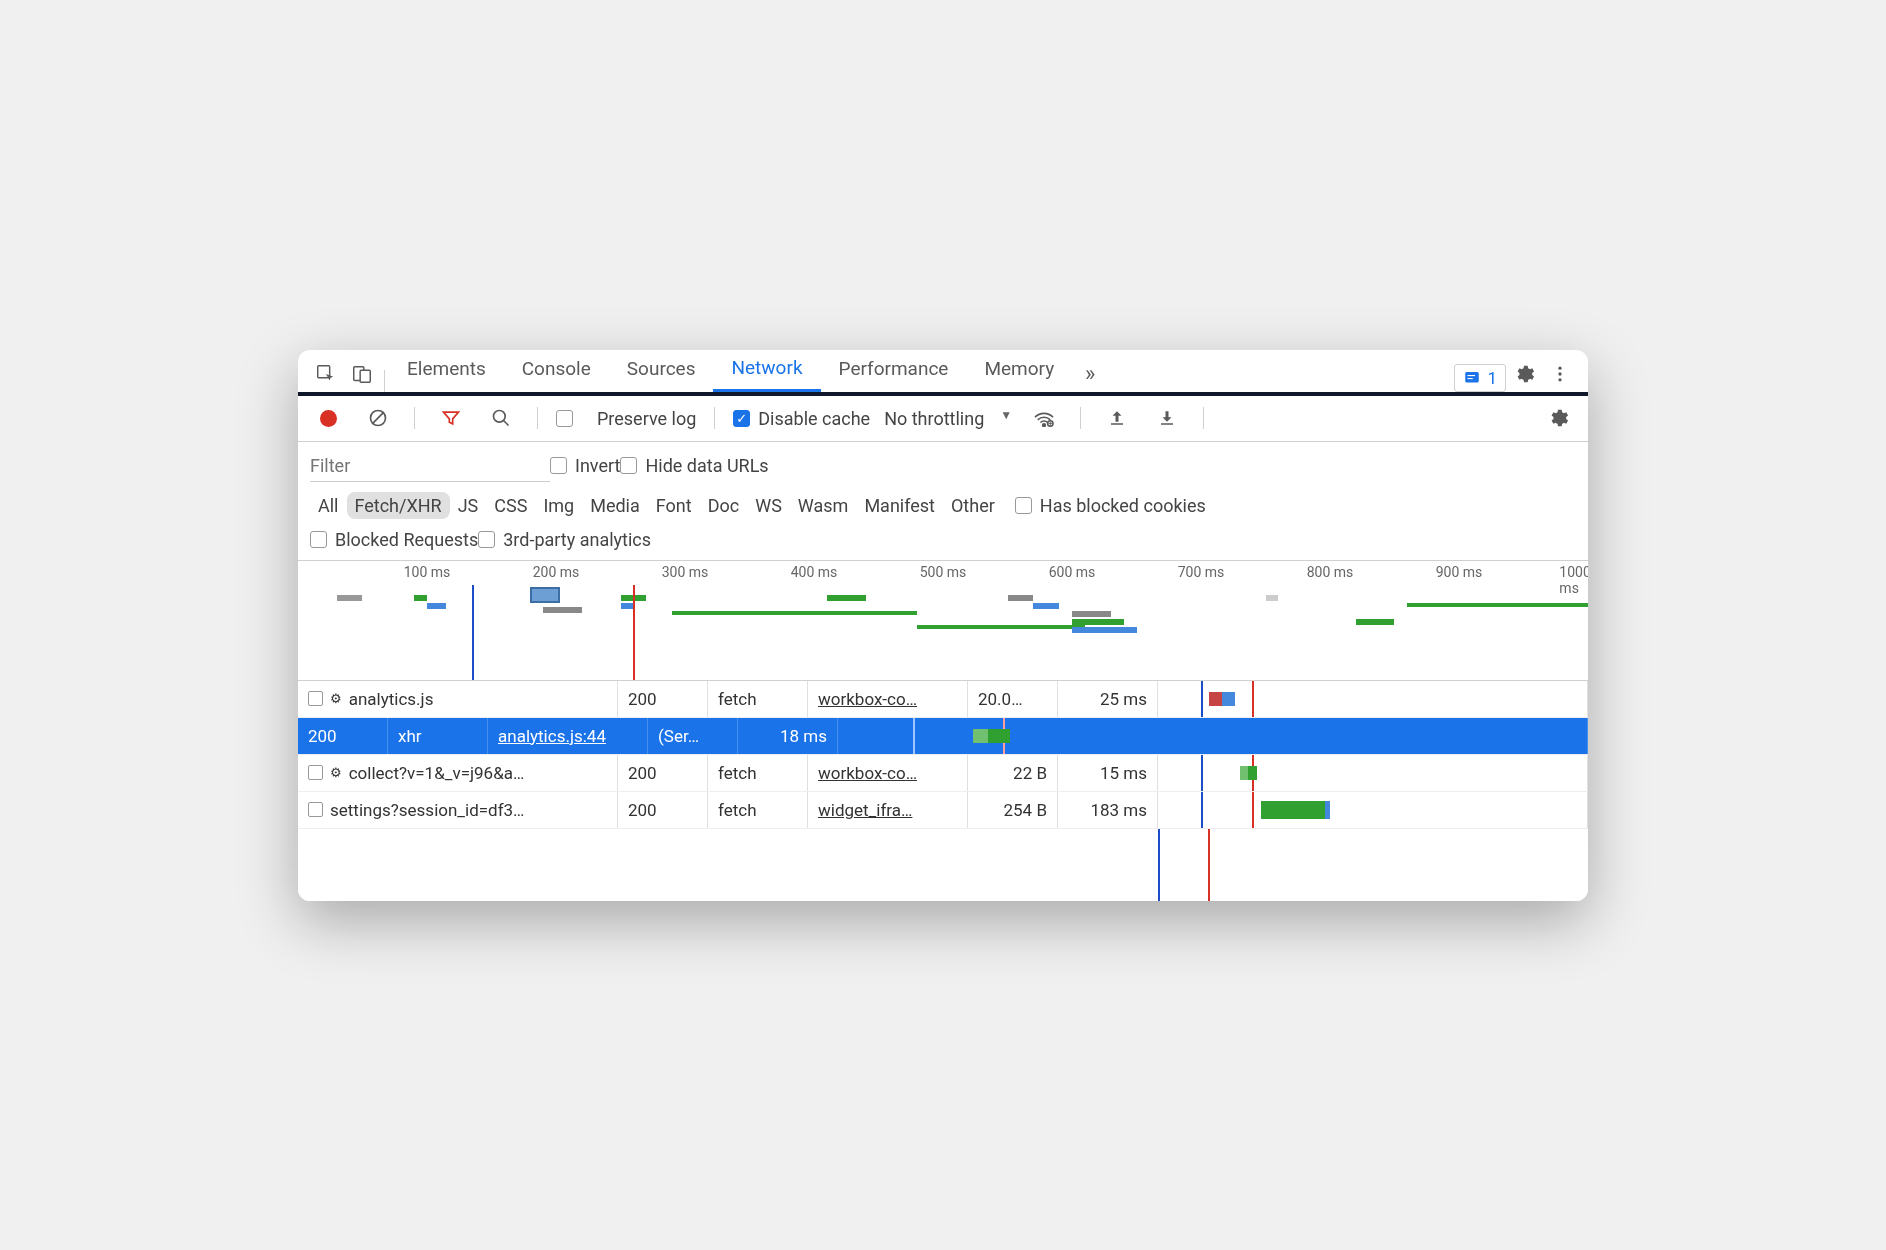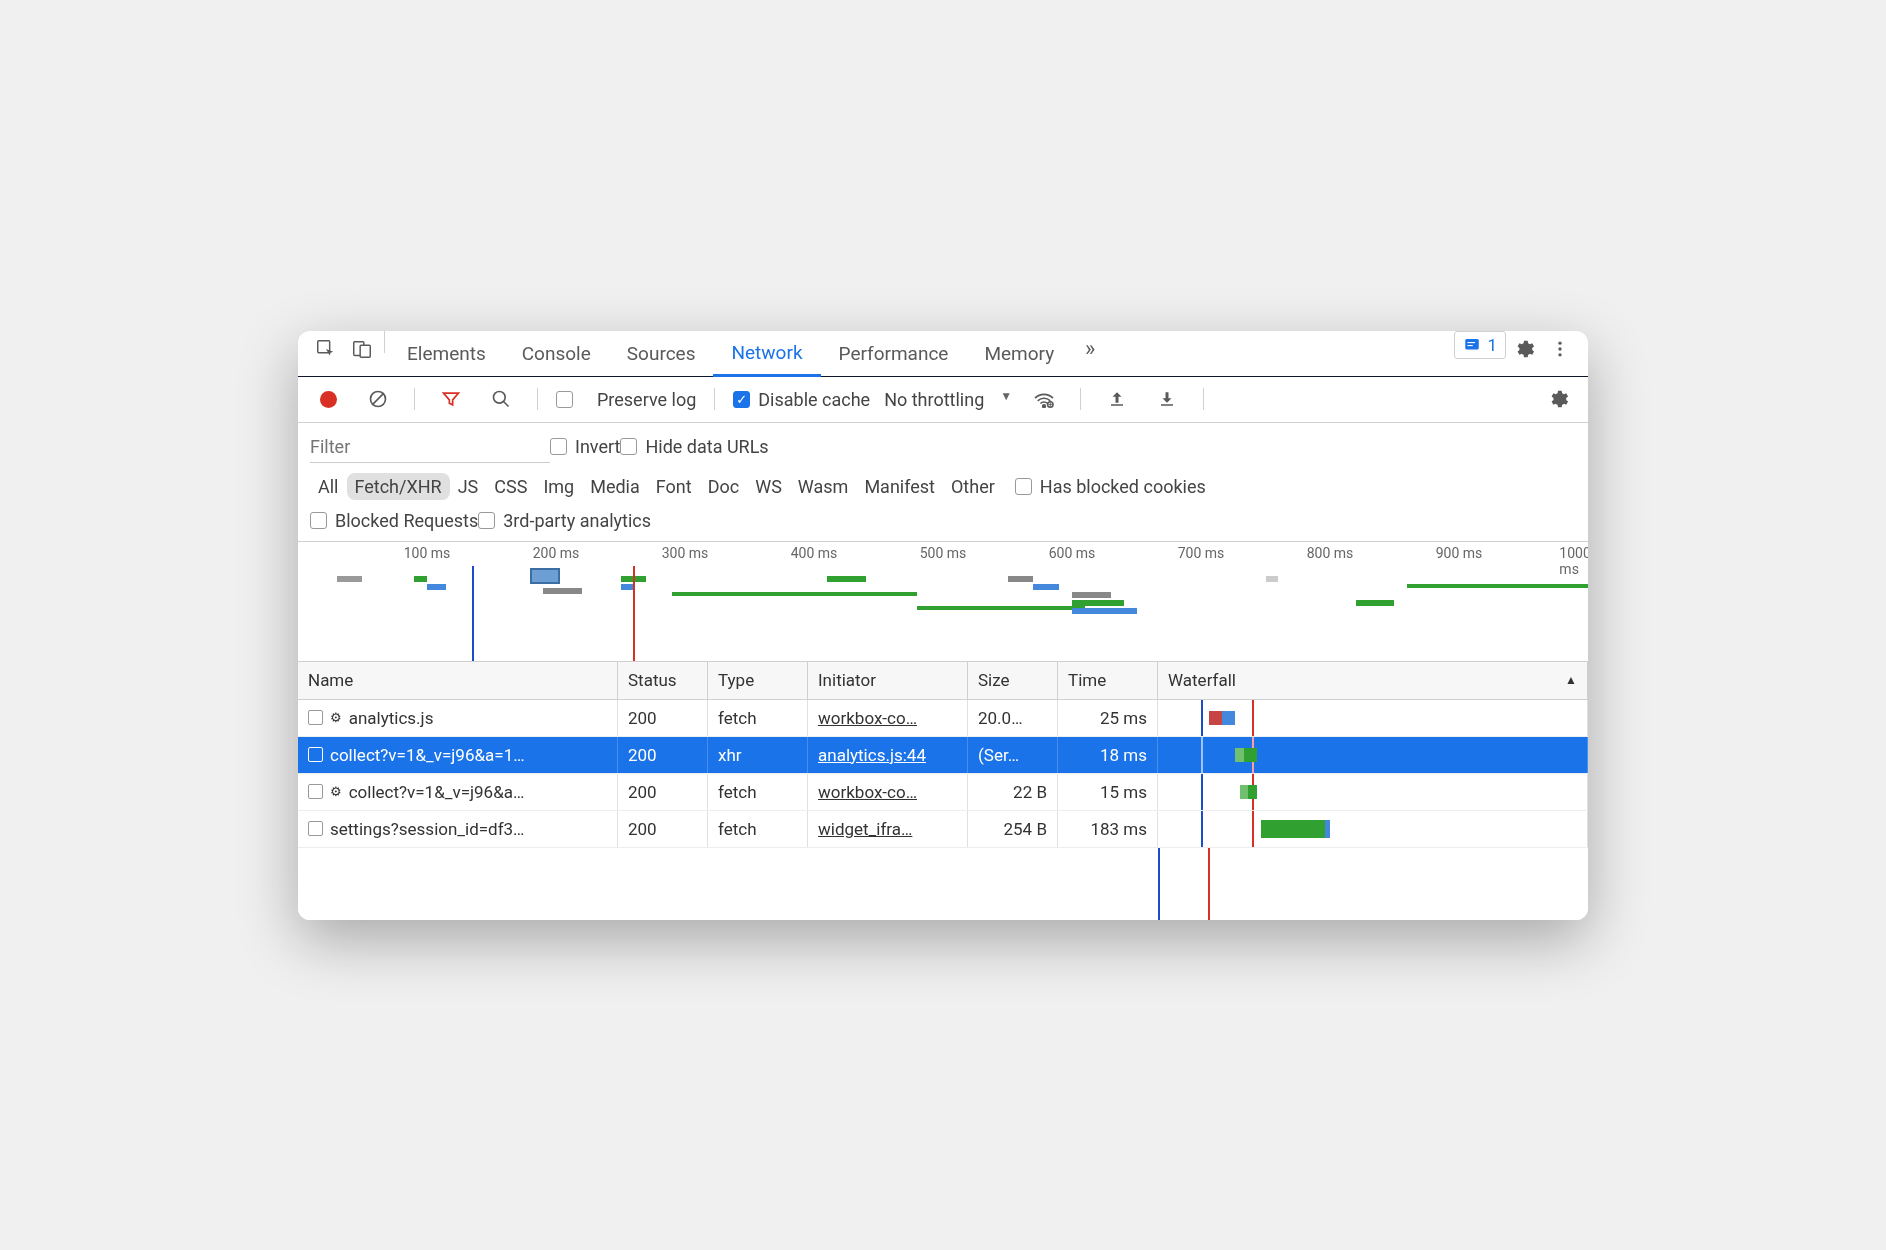--- a/index.html
+++ b/index.html
@@ -3,21 +3,21 @@
 <meta charset="utf-8">
 <style>
 *{box-sizing:border-box;margin:0;padding:0;font-family:-apple-system,BlinkMacSystemFont,"Segoe UI",Roboto,sans-serif}
 body{background:#f0f0f0;display:flex;justify-content:center;align-items:center;min-height:100vh;padding:20px}
 .window{width:1290px;background:#fff;border-radius:12px;box-shadow:0 20px 60px rgba(0,0,0,0.3);overflow:hidden}
 .titlebar{height:40px;background:#f9f4f8;display:flex;align-items:center;position:relative}
 .traffic{display:flex;gap:10px;padding-left:18px}
 .tl{width:15px;height:15px;border-radius:50%}
 .tl.red{background:#ff5f57}.tl.yellow{background:#febc2e}.tl.green{background:#28c840}
 .title{position:absolute;left:50%;transform:translateX(-50%);font-size:18px;font-weight:600;color:#333}
-.tabbar{height:46px;display:flex;align-items:flex-start;border-bottom:1px solid #0f172a;padding:0 10px;}
+.tabbar{height:46px;display:flex;align-items:flex-end;border-bottom:4px solid #0f172a;padding:0 10px;}
 .icon-btn{width:36px;height:36px;display:flex;align-items:center;justify-content:center;color:#5a5a5a;cursor:pointer}
 .vdiv{width:1px;height:22px;background:#d0d0d0;margin:0 4px}
 .tab{padding:0 18px;height:46px;display:flex;align-items:center;font-size:19px;color:#5a5a5a;cursor:pointer}
 .tab.active{color:#1a73e8;border-bottom:3px solid#1a73e8}
 .spacer{flex:1}
 .issue-badge{display:flex;align-items:center;gap:6px;border:1px solid #d0d0d0;border-radius:3px;padding:3px 8px;color:#1a73e8;font-size:17px}
 .toolbar{height:46px;display:flex;align-items:center;padding:0 12px;gap:14px;border-bottom:1px solid #d0d0d0;font-size:18px;color:#444}
 .rec{width:17px;height:17px;border-radius:50%;background:#d93025}
 .cb{width:17px;height:17px;border:1.5px solid #999;border-radius:3px;display:inline-flex;align-items:center;justify-content:center}
 .cb.checked{background:#1a73e8;border-color:#1a73e8;color:#fff;font-size:13px}
@@ -243,32 +243,20 @@
       <div class="ovbar" style="left:75%;top:10px;width:1%;background:#ccc"></div>
       <div class="ovbar" style="left:82%;top:34px;width:3%;background:#30a030"></div>
       <div class="ovbar" style="left:86%;top:18px;width:22%;height:4px;background:#30a030"></div>
 
       <div style="position:absolute;left:13.5%;top:0;bottom:0;width:2px;background:#1a4dc7"></div>
       <div style="position:absolute;left:26%;top:0;bottom:0;width:2px;background:#d93025"></div>
 
     </div>
   </div>
 
-  <div class="table-hdr">
-    <div class="cell c-name">Name</div>
-    <div class="cell c-status">Status</div>
-    <div class="cell c-type">Type</div>
-    <div class="cell c-init">Initiator</div>
-    <div class="cell c-size">Size</div>
-    <div class="cell c-time" style="justify-content:flex-start">Time</div>
-    <div class="cell c-wf" style="justify-content:space-between">
-        <span>Waterfall</span>
-        <span style="font-size:12px">▲</span>
-      </div>
-  </div>
 
   <div class="table-body">
     <div class="row">
       <div class="cell c-name name">
           <span class="cbx"></span>
           <span class="gear">⚙</span>
           <span>analytics.js</span>
         </div>
       <div class="cell c-status">200</div>
       <div class="cell c-type">fetch</div>
@@ -278,24 +266,20 @@
       <div class="cell c-size">20.0…</div>
       <div class="cell c-time">25 ms</div>
       <div class="cell wf-area">
         <div class="vline" style="left:10%;background:#1a4dc7"></div>
           <div class="vline" style="left:22%;background:#d93025"></div>
         <div class="wf-bar" style="left:12%;width:3%;background:#c74444"></div>
         <div class="wf-bar" style="left:15%;width:3%;background:#4488dd"></div>
       </div>
     </div>
     <div class="row sel">
-      <div class="cell c-name name">
-          <span class="cbx"></span>
-          <span>collect?v=1&amp;_v=j96&amp;a=1…</span>
-        </div>
       <div class="cell c-status">200</div>
       <div class="cell c-type">xhr</div>
       <div class="cell c-init">
           <span class="und">analytics.js:44</span>
         </div>
       <div class="cell c-size">(Ser…</div>
       <div class="cell c-time">18 ms</div>
       <div class="cell wf-area">
         <div class="vline" style="left:10%;background:#9ec5ff"></div>
           <div class="vline" style="left:22%;background:#ff9e9e"></div>

